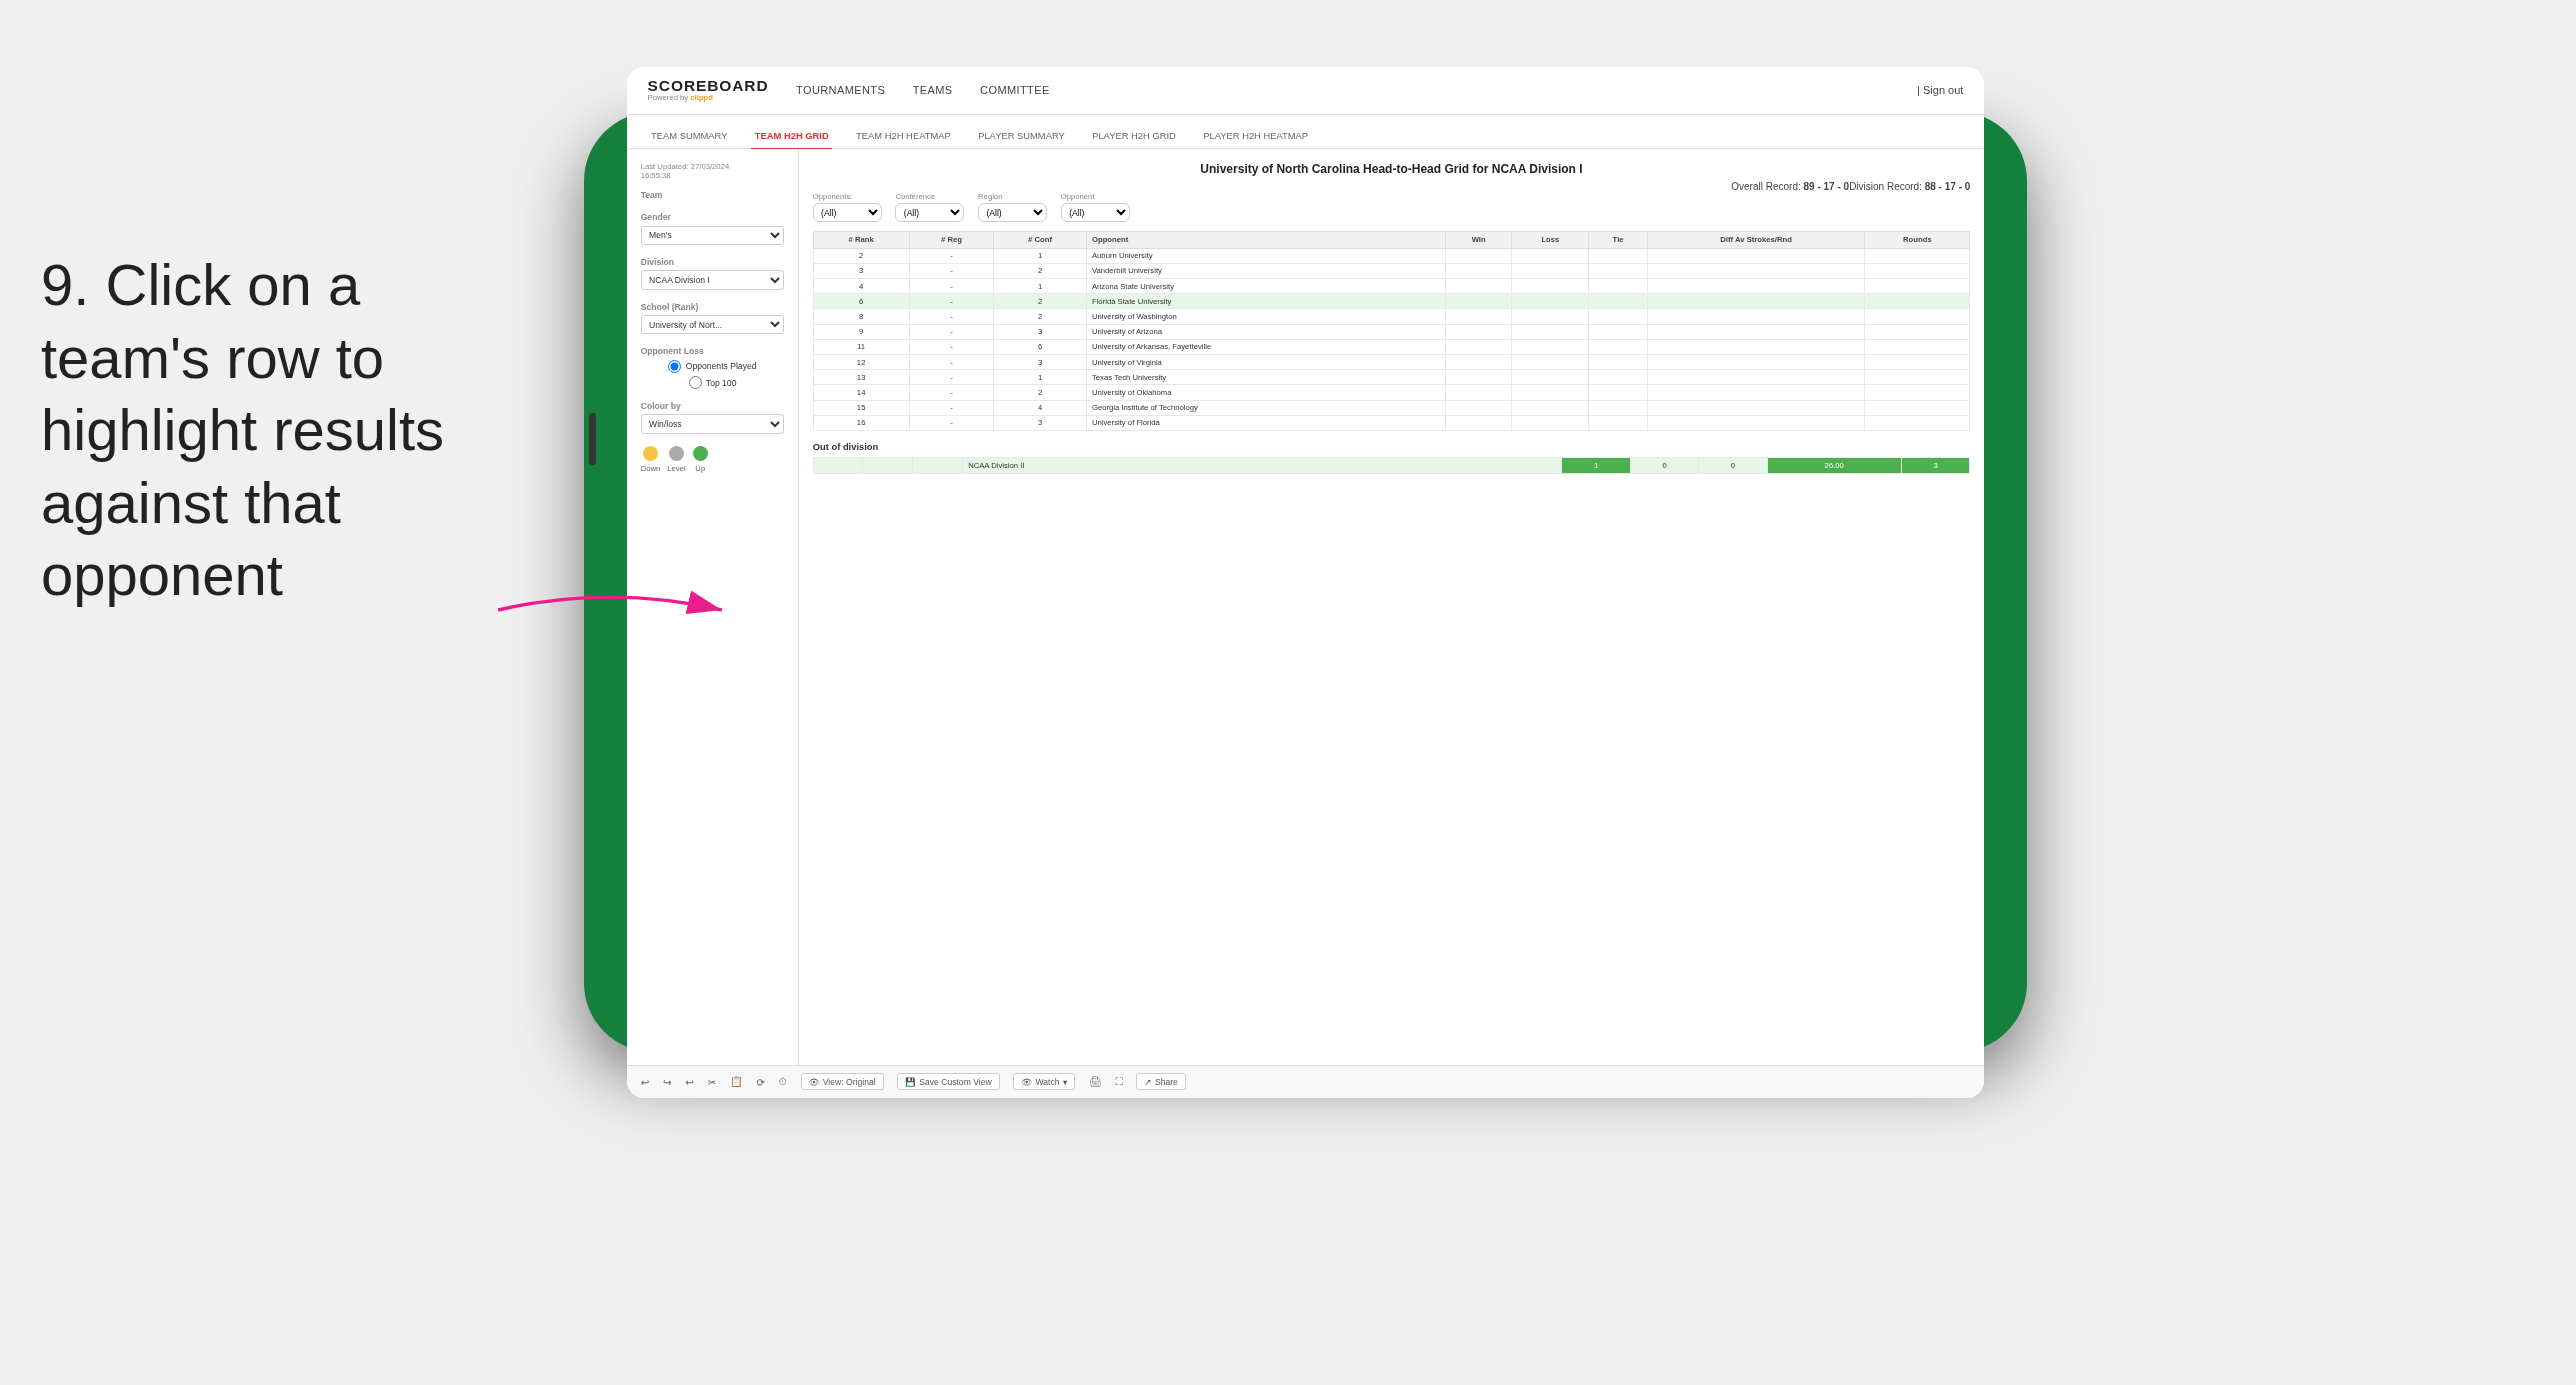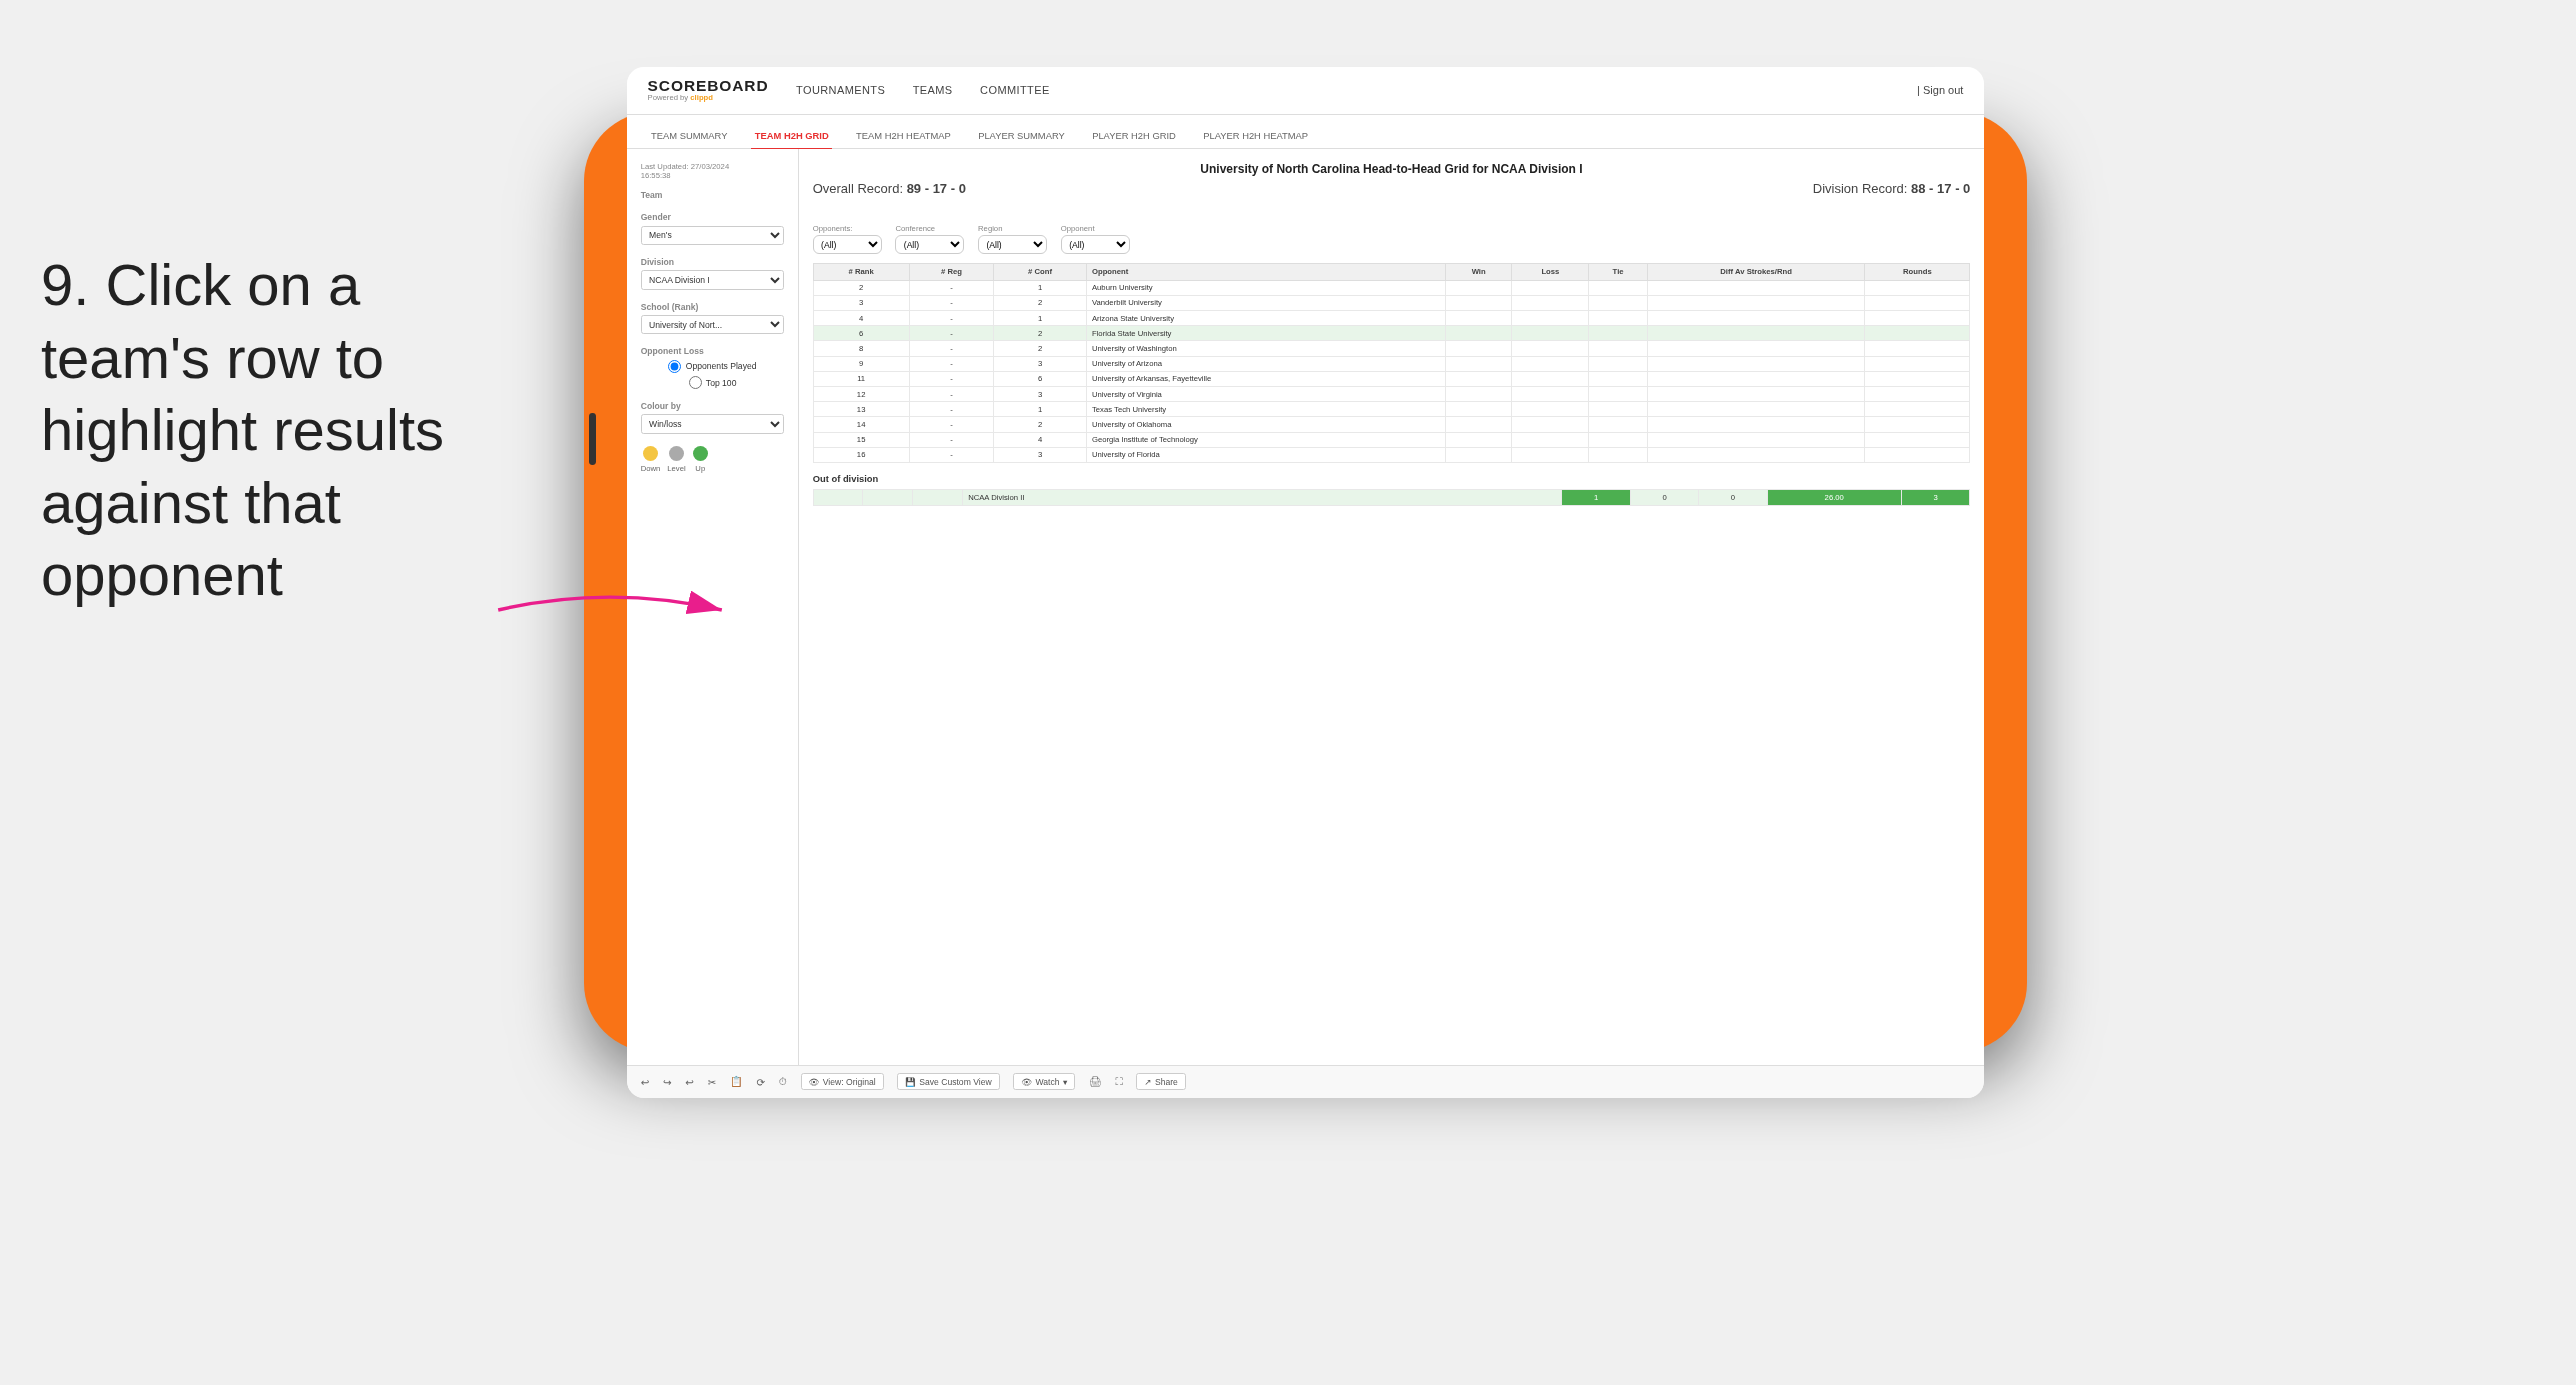--- a/index.html
+++ b/index.html
@@ -32,21 +32,21 @@
       line-height: 1.25;
     }
 
     
     .tablet {
       position: absolute;
       left: 584px;
       top: 112px;
       width: 1443px;
       height: 940px;
-      background: #f97316;
+      background: #15803d;
       border-radius: 69px;
       box-shadow: 0 26px 69px rgba(0,0,0,0.5);
       display: flex;
       align-items: center;
       justify-content: center;
     }
 
     .tablet-screen {
       width: 1357px;
       height: 1031px;
@@ -237,23 +237,23 @@
     .grid-title {
       font-size: 12px;
       font-weight: 700;
       color: #222;
       margin-bottom: 5.2px;
       text-align: center;
     }
 
     .grid-records {
       display: flex;
-      justify-content: space-between;
-      margin-bottom: 28px;
-      font-size: 13px;
+      justify-content: flex-end;
+      margin-bottom: 0;
+      font-size: 10px;
       color: #444;
     }
 
     
     .filter-row {
       display: flex;
       gap: 13.7px;
       margin-bottom: 8.6px;
       align-items: center;
     }

